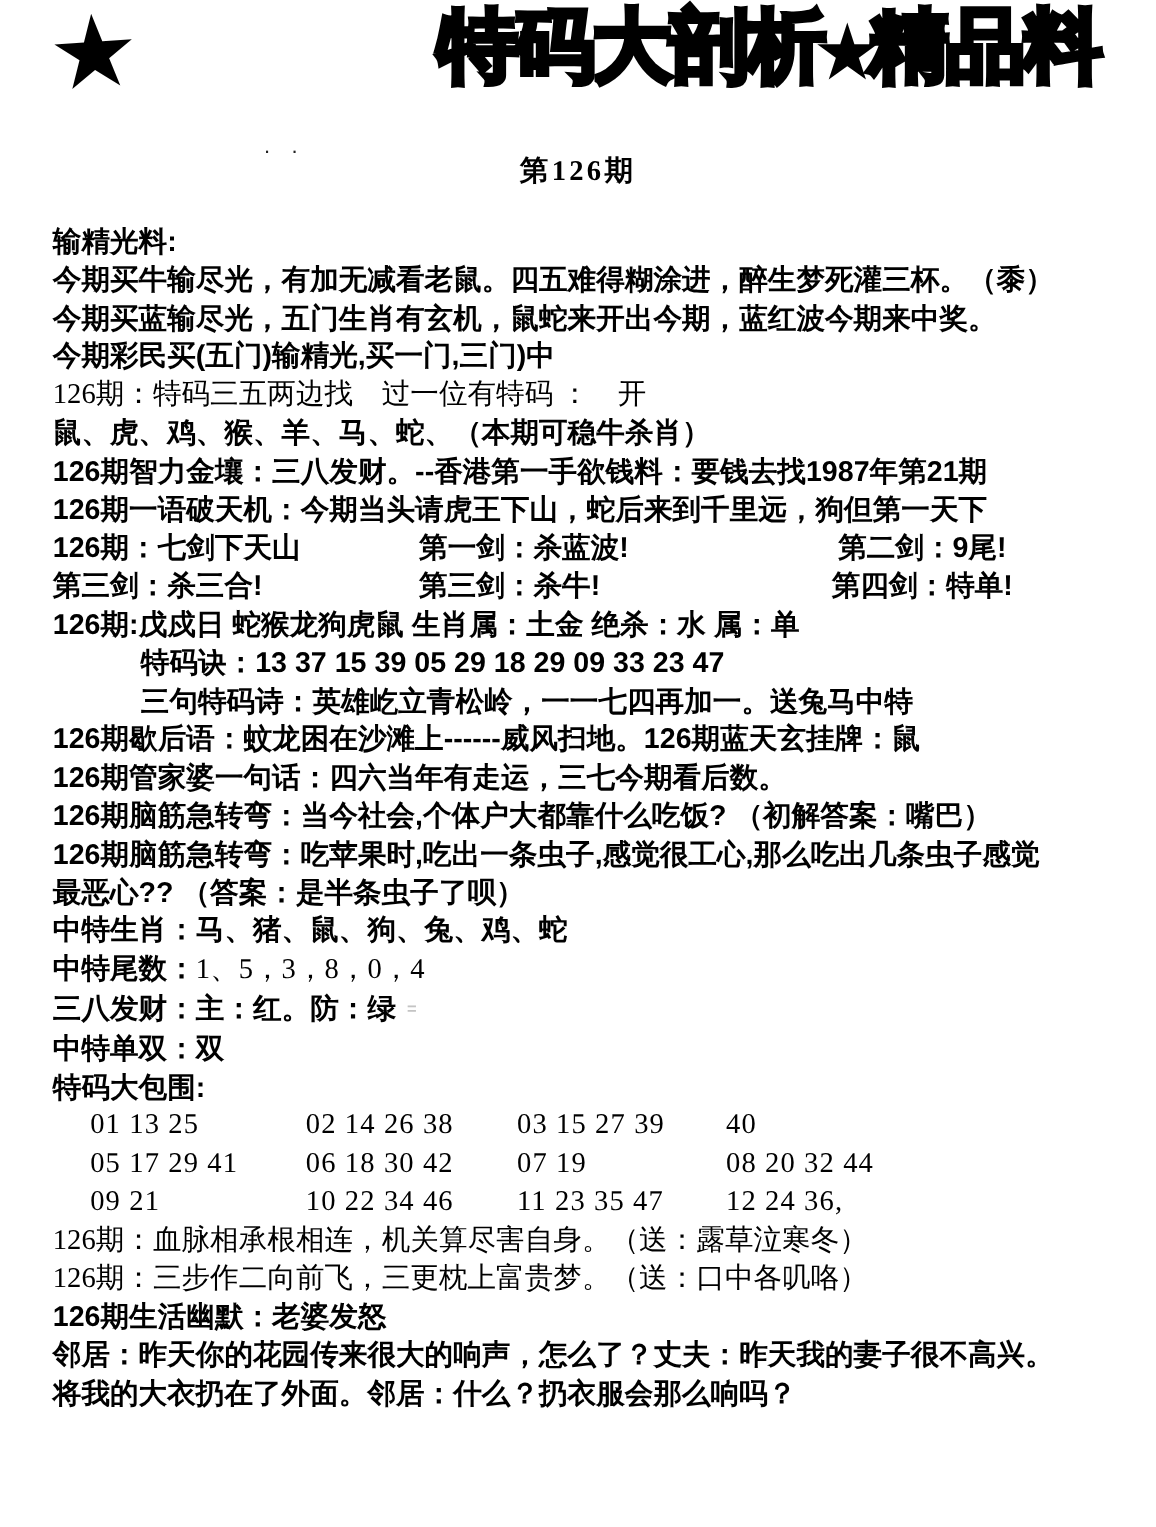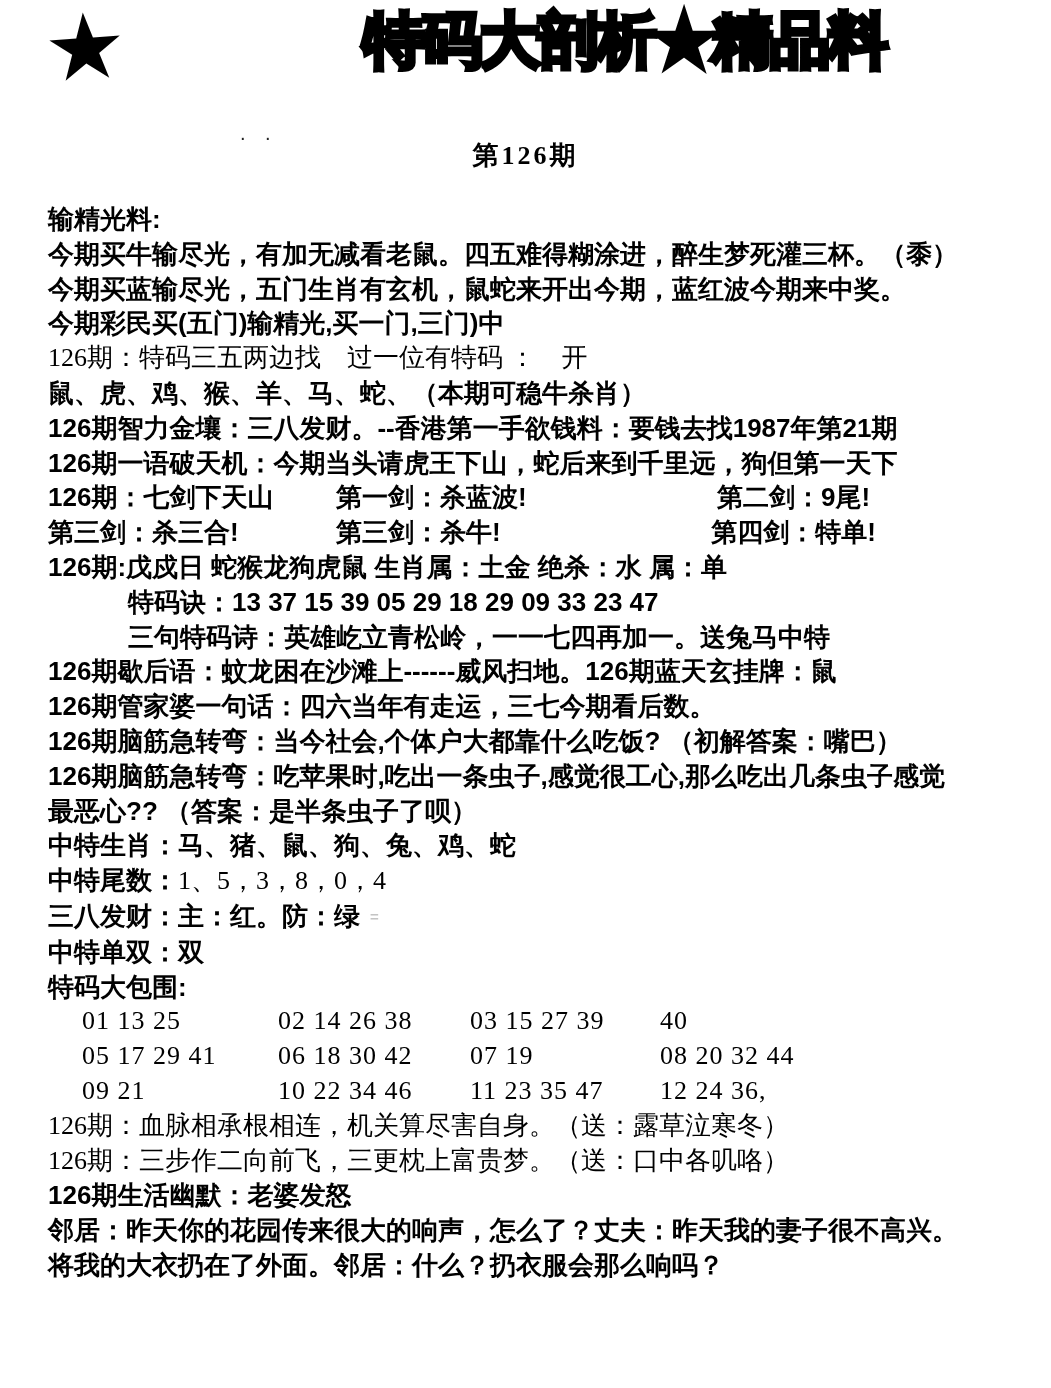--- a/index.html
+++ b/index.html
@@ -15,24 +15,24 @@
   
   .masthead { position: relative; height: 202px; }
   .big-star {
     position: absolute; left: 44px; top: 2px;
     font-size: 92px; line-height: 1;
     font-family: "DejaVu Sans", sans-serif;
     transform: rotate(-4deg);
   }
   .title {
     position: absolute; left: 250px; top: 8px; width: 750px;
-    margin: 0; text-align: center;
-    font-family: Liberation Serif, serif;
+    margin: 0; text-align: right;
+    font-family: Liberation Mono, monospace;
     font-weight: 900;
-    font-size: 60px; line-height: 1.1;
+    font-size: 72px; line-height: 1.1;
     letter-spacing: -2px;
     -webkit-text-stroke: 5px #000;
     white-space: nowrap;
   }
   .dots {
     position: absolute; left: 240px; top: 122px;
     font-size: 20px; letter-spacing: 7px; color: #222;
     font-family: "Liberation Sans", sans-serif;
   }
   .issue {
@@ -49,21 +49,21 @@
     margin: 0;
     font-size: 26px;
     line-height: 34.8px;
     white-space: pre-wrap;
     letter-spacing: 0;
   }
   .b { font-family: "Liberation Sans", sans-serif; font-weight: 700; }
   .sv { font-family: "Liberation Serif", serif; font-weight: 400; }
   .ind { padding-left: 80px; }
 
-  .sword-row { display: flex; }
+  .sword-row { display: flex; gap: 45px; }
   .sword-row .c1 { width: 288px; }
   .sword-row .c2 { width: 248px; }
   .sword-row .c3 { flex: 1; text-align: center; }
 
   .num-row { display: flex; padding-left: 34px; font-family: "Liberation Serif", serif; }
   .num-row span { letter-spacing: 1px; }
   .num-row .n1 { width: 196px; }
   .num-row .n2 { width: 192px; }
   .num-row .n3 { width: 190px; }
   .num-row .n4 { flex: 1; }

